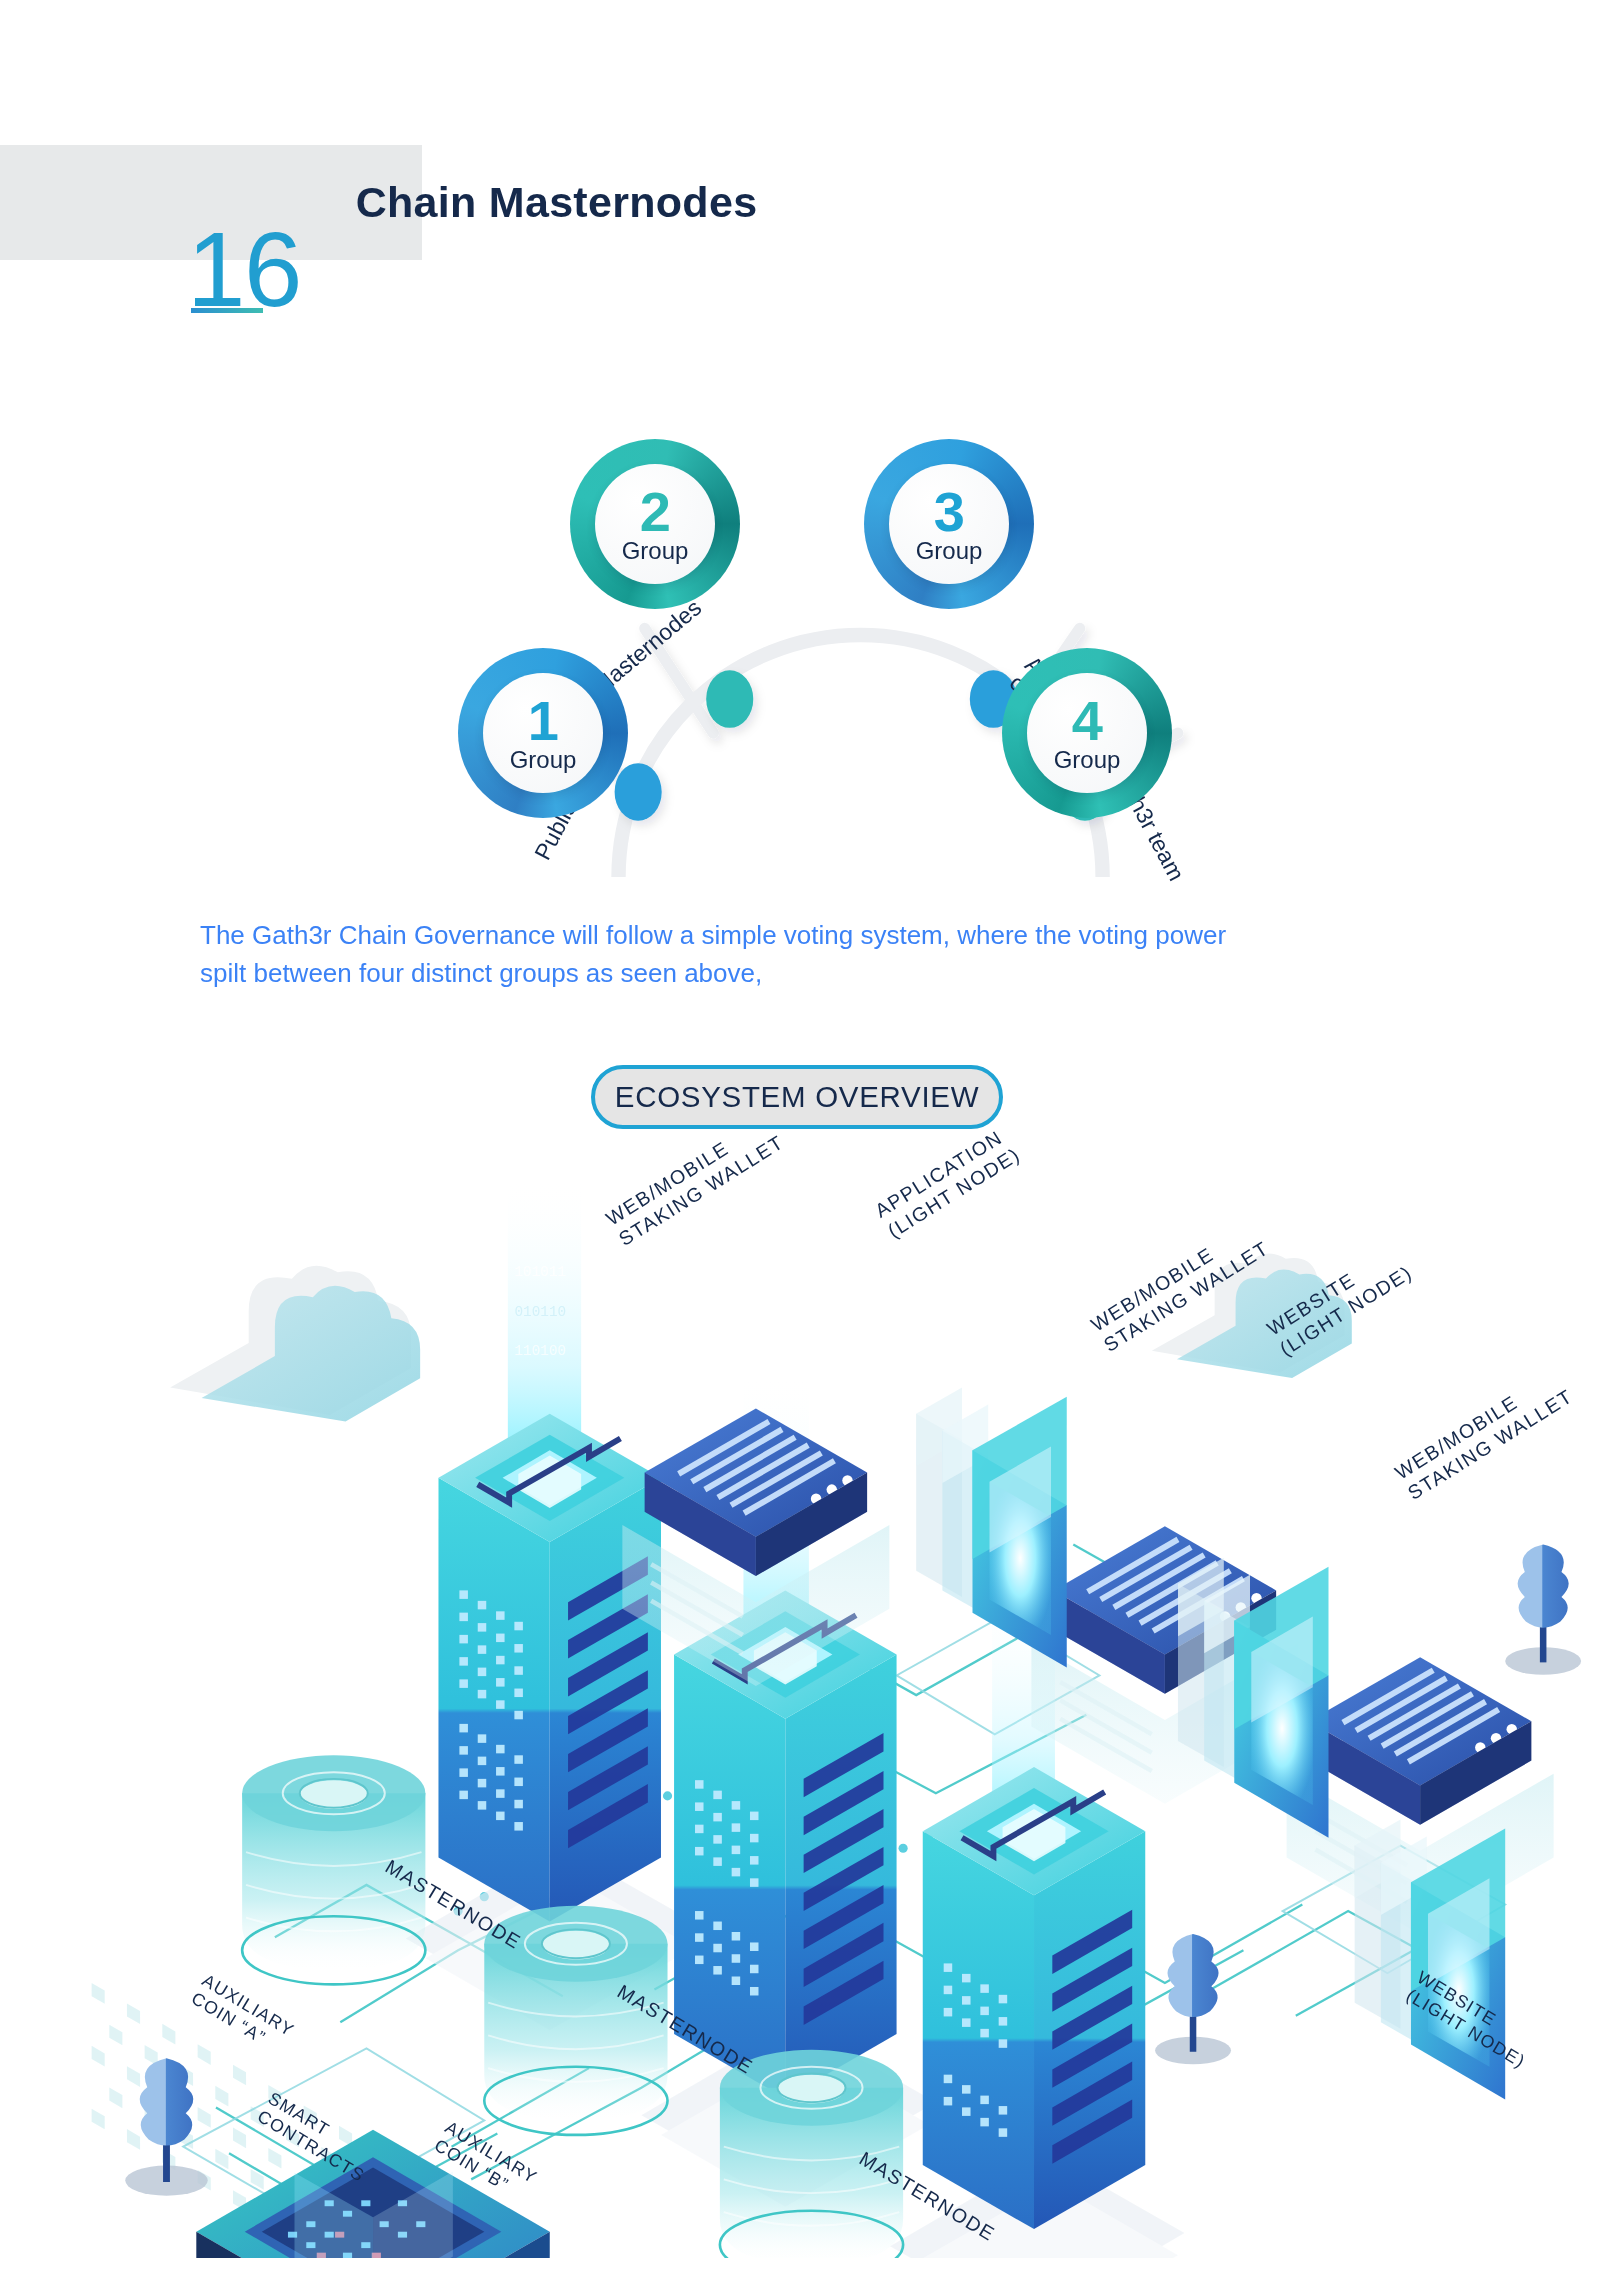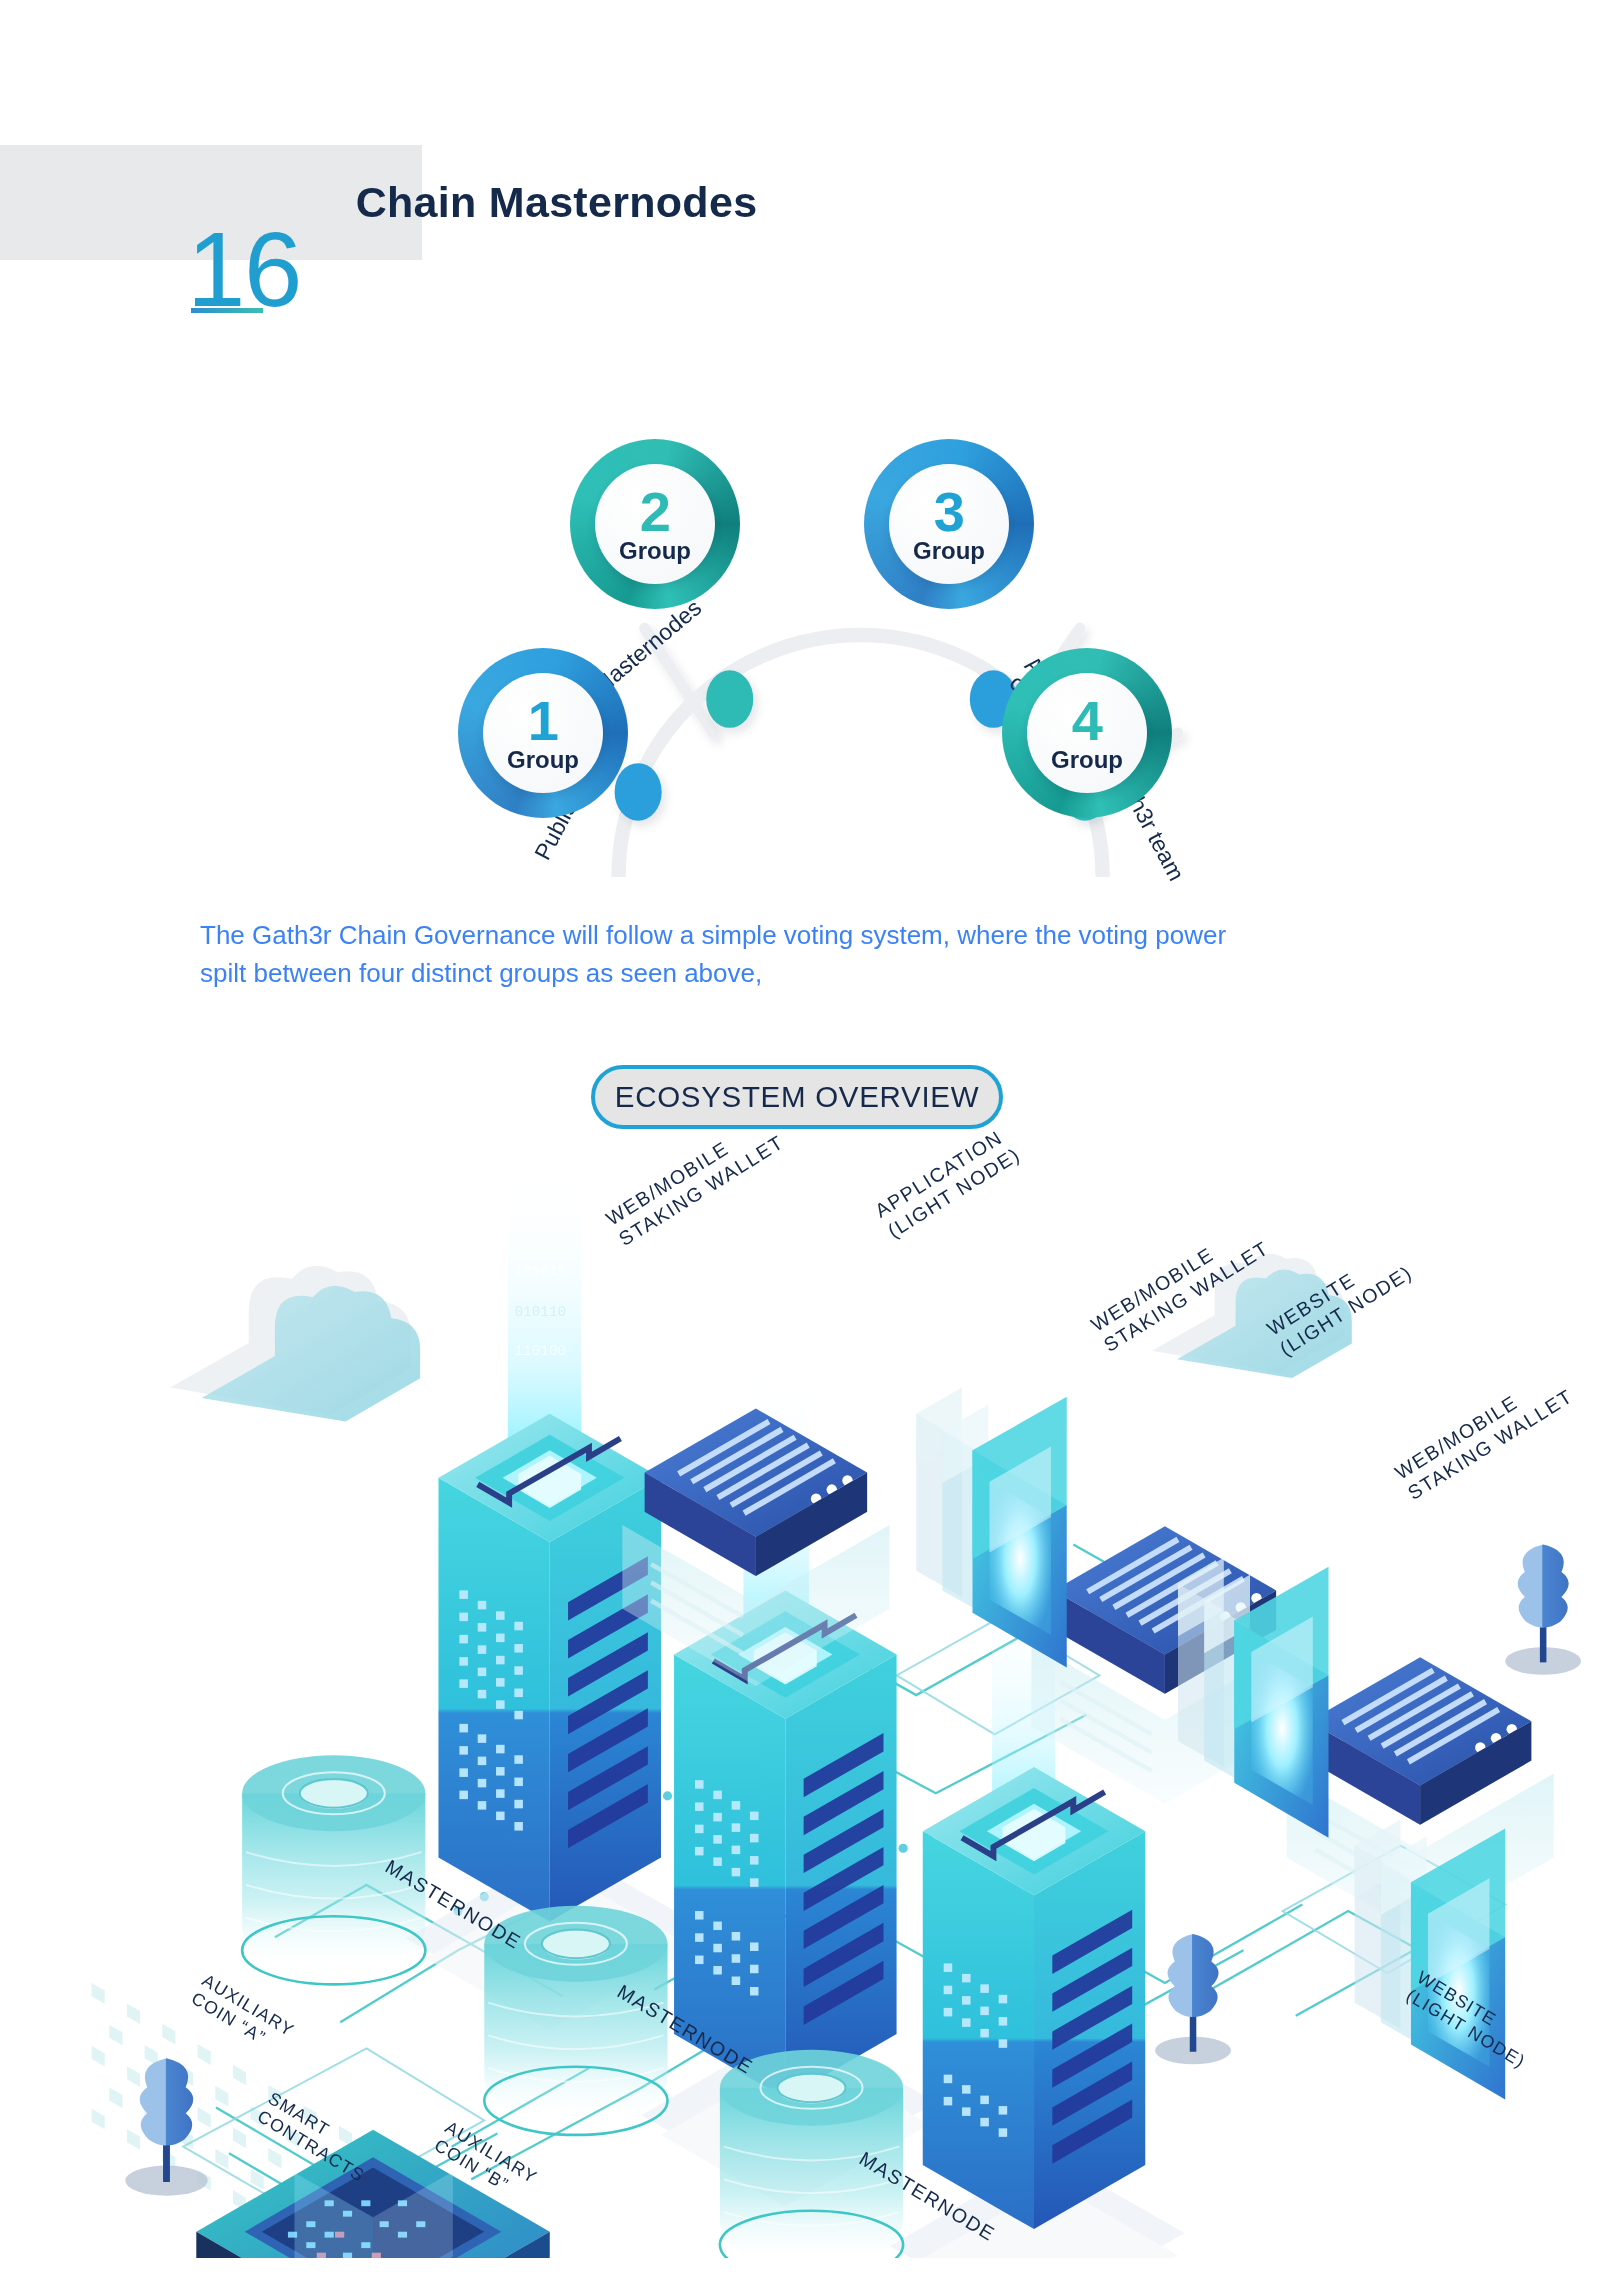--- a/index.html
+++ b/index.html
@@ -19,21 +19,21 @@
   
   #gov{position:absolute;left:347px;top:406px;width:929px;height:471px;}
   #gov svg{position:absolute;left:0;top:0;}
   .grp{position:absolute;width:170px;height:170px;border-radius:50%;}
   .grp .ring{position:absolute;inset:0;border-radius:50%;}
   .grp .inner{position:absolute;inset:25px;border-radius:50%;
        background:radial-gradient(circle at 35% 30%,#ffffff 0%,#f4f6f8 100%);
        box-shadow:0 3.9px 9.2px rgba(20,40,70,.13);
        display:flex;flex-direction:column;align-items:center;justify-content:center;}
   .grp .num{font-size:56px;font-weight:bold;line-height:.95;letter-spacing:-0.7px;}
-  .grp .lab{font-size:24px;color:#15294b;line-height:1;margin-top:1.3px;font-weight:700;}
+  .grp .lab{font-size:24px;color:#15294b;line-height:1;margin-top:1.3px;font-weight:400;}
   .ring-blue{background:conic-gradient(from 200deg,#2f7fc4 0deg,#3aa7e0 90deg,#2fa0de 170deg,
                                         #1f6fb8 250deg,#3aa7e0 330deg,#2f7fc4 360deg);}
   .ring-teal{background:conic-gradient(from 200deg,#169a91 0deg,#2ebfb6 90deg,#30bdb4 170deg,
                                         #0f7f7d 250deg,#2fc0b5 330deg,#169a91 360deg);}
 
   .arclabel{position:absolute;font-size:23px;color:#15294b;white-space:nowrap;
             font-weight:300;transform-origin:left center;}
   .arclabel.two{line-height:1.04;white-space:pre-line;}
 
   

